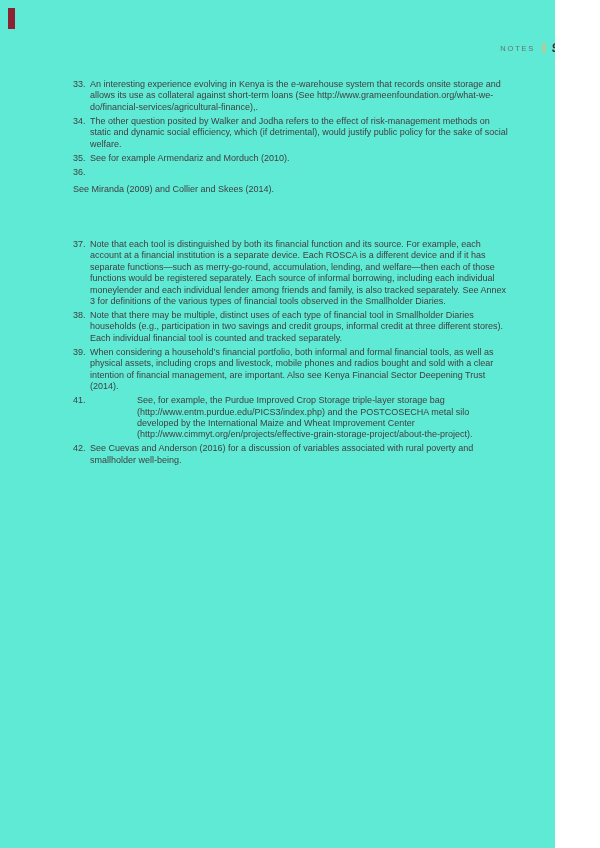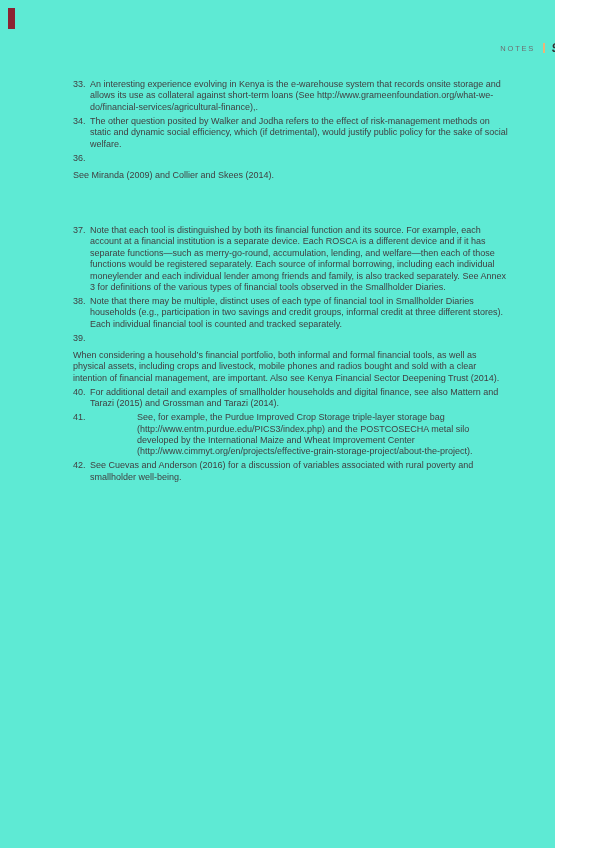--- a/index.html
+++ b/index.html
@@ -92,45 +92,45 @@
     <li class="note" style="color: rgb(65, 64, 66);">
       <span class="note-num">33.</span>
       <span class="note-text">An interesting experience evolving in Kenya is the e-warehouse system that records onsite storage and allows its use as collateral against short-term loans (See http://www.grameenfoundation.org/what-we-do/financial-services/agricultural-finance),.</span>
     </li>
 
     <li class="note" style="color: rgb(65, 64, 66);">
       <span class="note-num">34.</span>
       <span class="note-text">The other question posited by Walker and Jodha refers to the effect of risk-management methods on static and dynamic social efficiency, which (if detrimental), would justify public policy for the sake of social welfare.</span>
     </li>
 
+    <li class="note" style="color: rgb(65, 64, 66);">
+      <span class="note-num">35.</span>
+      <span class="note-text">See for example Armendariz and Morduch (2010).</span>
+    </li>
 
     <li class="note" style="color: rgb(65, 64, 66); flex-direction: column;">
       <span class="note-num">36.</span>
       <span class="note-text">See Miranda (2009) and Collier and Skees (2014).</span>
     </li>
 
     <li class="note" style="color: rgb(65, 64, 66); margin-top: 44px;">
       <span class="note-num">37.</span>
       <span class="note-text">Note that each tool is distinguished by both its financial function and its source. For example, each account at a financial institution is a separate device. Each ROSCA is a different device and if it has separate functions—such as merry-go-round, accumulation, lending, and welfare—then each of those functions would be registered separately. Each source of informal borrowing, including each individual moneylender and each individual lender among friends and family, is also tracked separately. See Annex 3 for definitions of the various types of financial tools observed in the Smallholder Diaries.</span>
     </li>
 
     <li class="note" style="color: rgb(65, 64, 66);">
       <span class="note-num">38.</span>
       <span class="note-text">Note that there may be multiple, distinct uses of each type of financial tool in Smallholder Diaries households (e.g., participation in two savings and credit groups, informal credit at three different stores). Each individual financial tool is counted and tracked separately.</span>
     </li>
 
-    <li class="note" style="color: rgb(65, 64, 66); flex-direction: column;">
+    <li class="note" style="color: rgb(65, 64, 66);">
       <span class="note-num">39.</span>
       <span class="note-text">When considering a household’s financial portfolio, both informal and formal financial tools, as well as physical assets, including crops and livestock, mobile phones and radios bought and sold with a clear intention of financial management, are important. Also see Kenya Financial Sector Deepening Trust (2014).</span>
     </li>
 
-    <li class="note" style="color: rgb(65, 64, 66);">
-      <span class="note-num">40.</span>
-      <span class="note-text">For additional detail and examples of smallholder households and digital finance, see also Mattern and Tarazi (2015) and Grossman and Tarazi (2014).</span>
-    </li>
 
     <li class="note" style="color: rgb(65, 64, 66); gap: 47px;">
       <span class="note-num">41.</span>
       <span class="note-text">See, for example, the Purdue Improved Crop Storage triple-layer storage bag (http://www.entm.purdue.edu/PICS3/index.php) and the POSTCOSECHA metal silo developed by the International Maize and Wheat Improvement Center (http://www.cimmyt.org/en/projects/effective-grain-storage-project/about-the-project).</span>
     </li>
 
     <li class="note" style="color: rgb(65, 64, 66);">
       <span class="note-num">42.</span>
       <span class="note-text">See Cuevas and Anderson (2016) for a discussion of variables associated with rural poverty and smallholder well-being.</span>
     </li>

